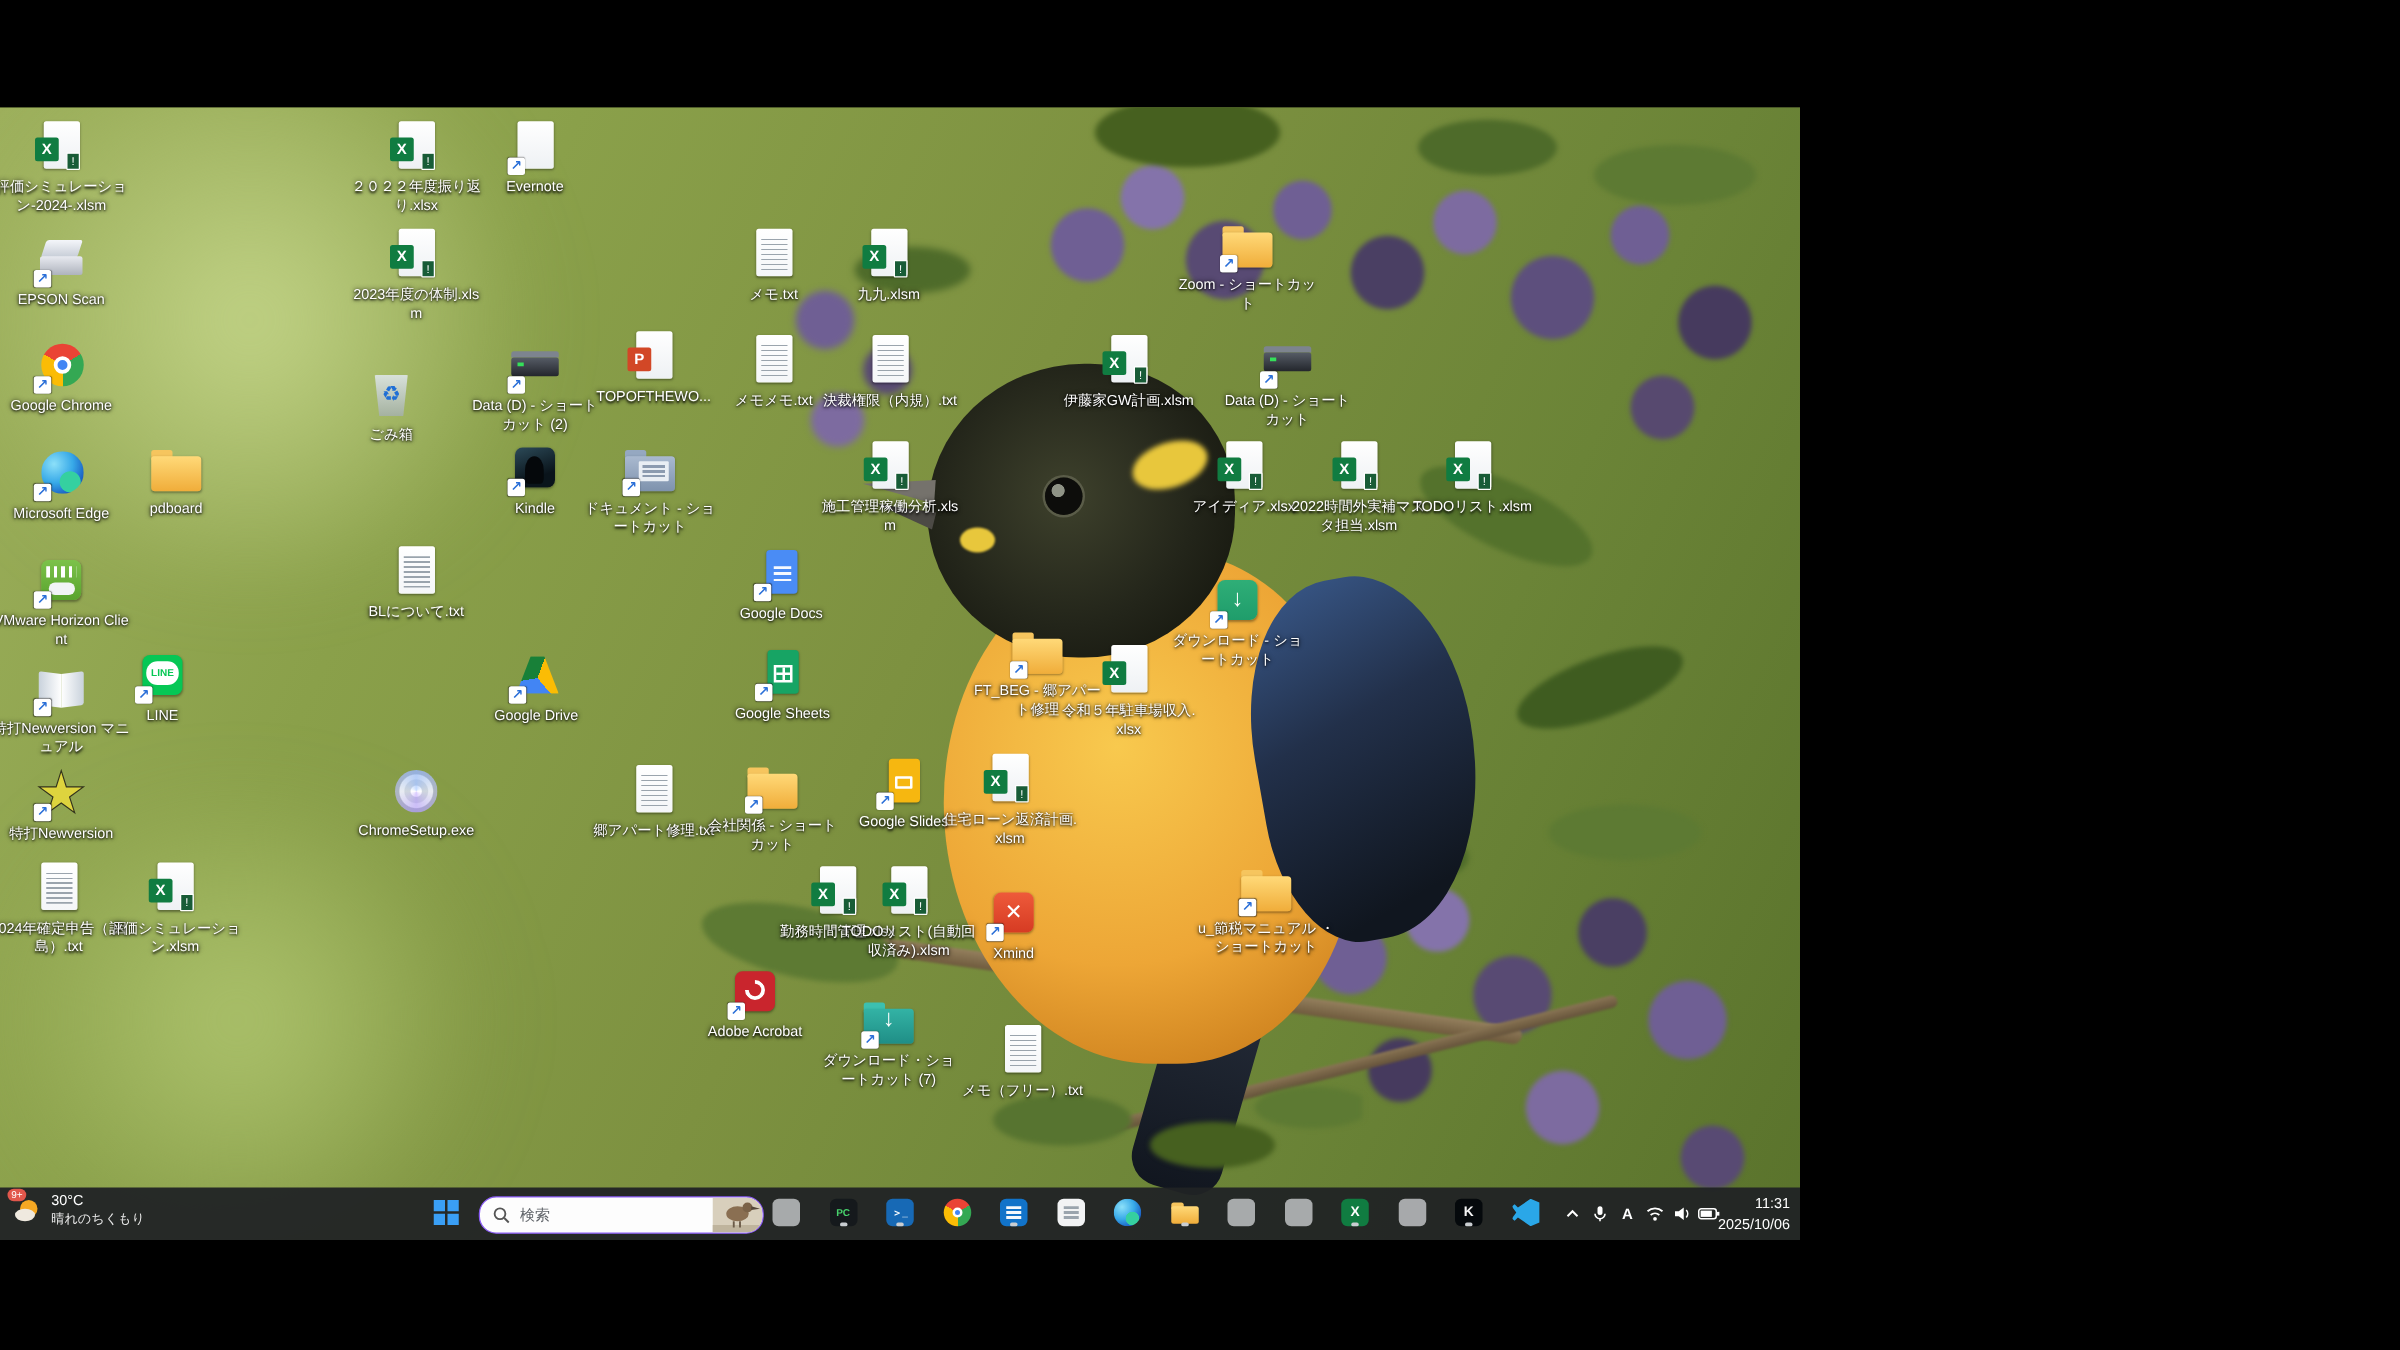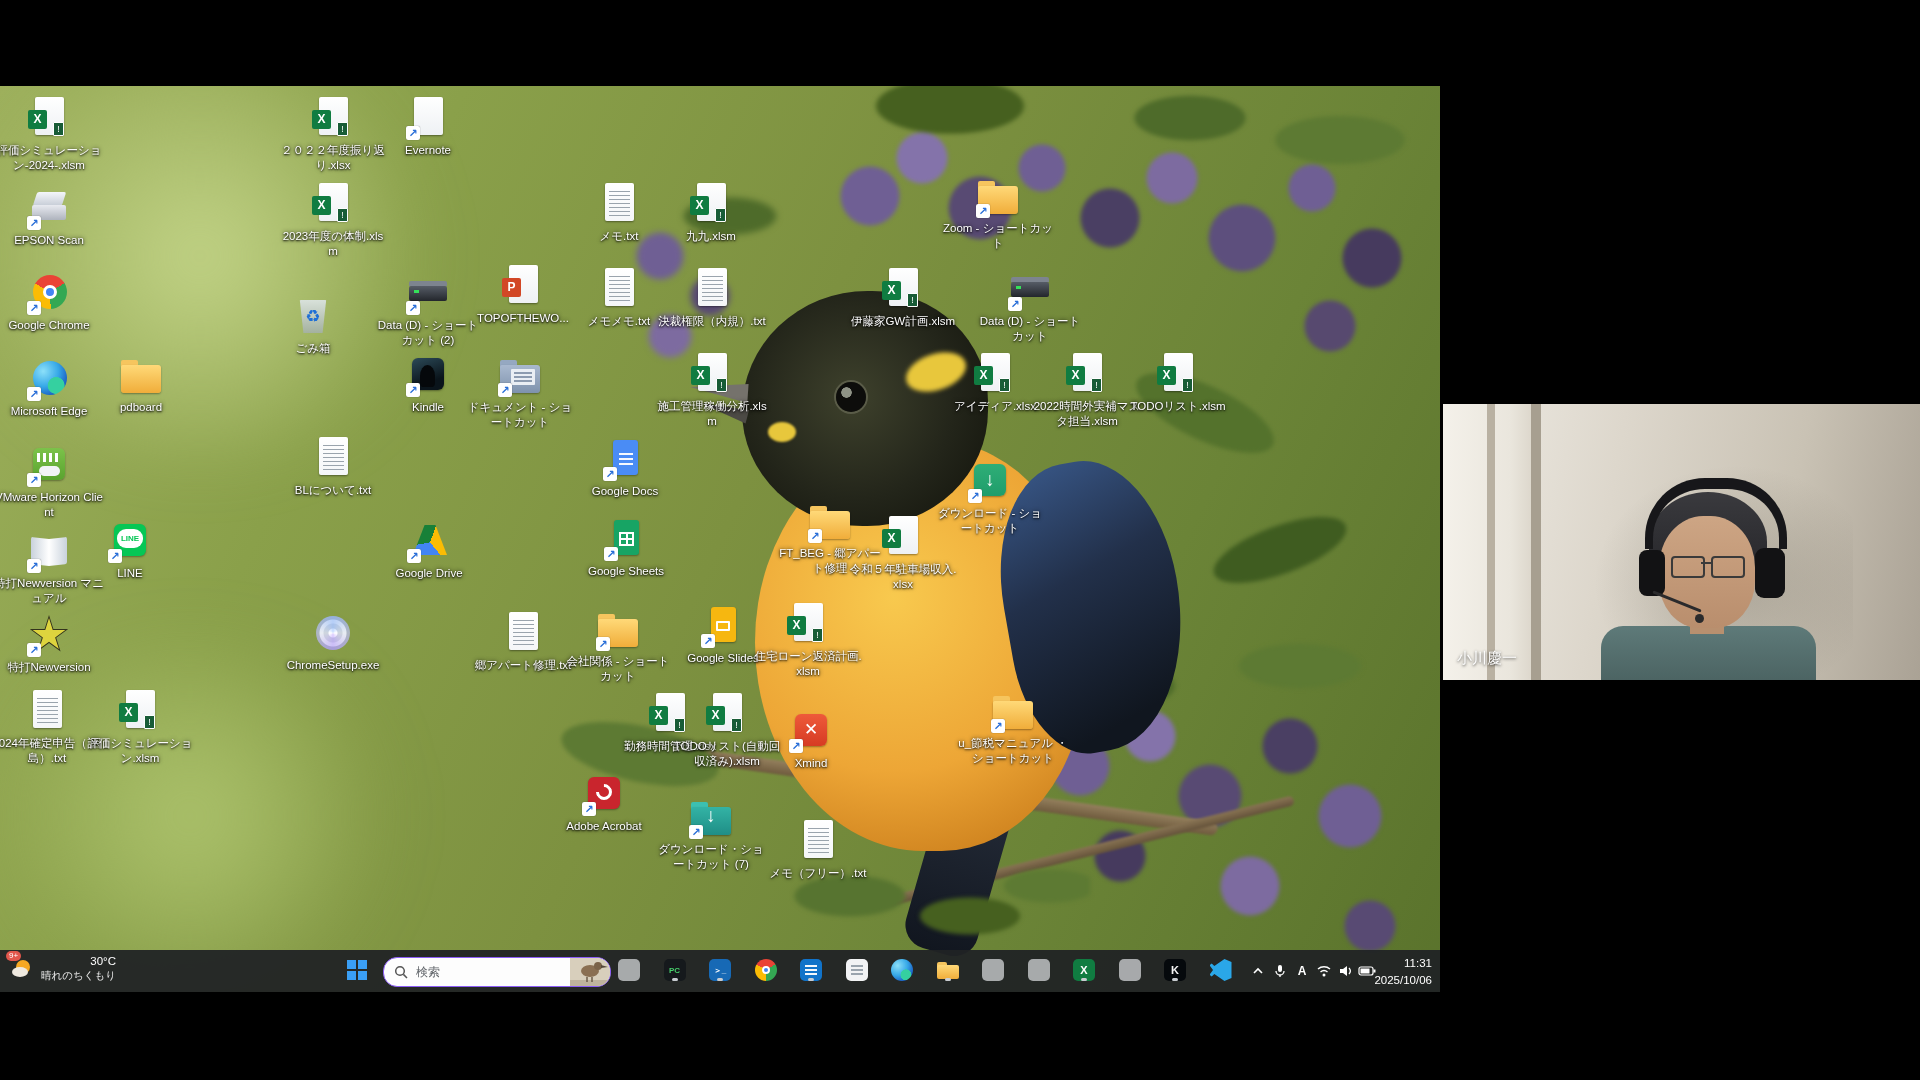--- a/index.html
+++ b/index.html
@@ -92,21 +92,21 @@
   .recy{left:8px;top:7px;width:30px;height:33px;background:linear-gradient(rgba(225,232,238,.85),rgba(165,175,185,.7));
     clip-path:polygon(6% 0,94% 0,82% 100%,18% 100%);border-radius:3px;}
   .recg{left:0;right:0;top:13px;color:#1f6fd6;font-size:17px;text-align:center;}
   .sc{left:1px;bottom:1px;width:14px;height:14px;background:#fff;border-radius:2px;color:#2a6fd8;
     font-size:11px;line-height:14px;text-align:center;font-weight:bold;box-shadow:0 0 1px rgba(0,0,0,.6);}
 
   
   #taskbar{position:absolute;left:0;bottom:0;width:1440px;height:42px;background:rgba(33,35,37,.95);}
   #weather{position:absolute;left:10px;top:4px;display:flex;align-items:center;gap:7px;color:#fff;cursor:pointer;}
   #weather .wtxt{display:flex;flex-direction:column;line-height:1.3;}
-  #weather .temp{font-size:11.5px;text-align:right;}
+  #weather .temp{font-size:11.5px;}
   #weather .cond{font-size:10.5px;color:#e8e8e8;}
   .wbadge{position:absolute;left:-4px;top:-5px;background:#e2574c;color:#fff;font-size:8px;
     border-radius:7px;padding:1px 3px;line-height:1;}
   #start{position:absolute;left:344px;top:9px;width:26px;height:24px;background:none;border:none;cursor:pointer;padding:0;}
   #search{position:absolute;left:383px;top:7px;width:216px;height:28px;background:#fdfdfd;border:1px solid #8b5cf6;
     border-radius:14px;display:flex;align-items:center;gap:6px;padding-left:10px;overflow:hidden;cursor:text;}
   #search input{flex:1;border:none;outline:none;background:transparent;font-size:12px;color:#333;min-width:0;
     font-family:"Liberation Sans","DejaVu Sans",sans-serif;}
   #search input::placeholder{color:#5f6368;}
   #apps .tapp{position:absolute;top:7px;width:26px;height:26px;cursor:pointer;}
@@ -733,45 +733,13 @@
         </span>
       </div>
 
       <div id="clock">
         <div>11:31</div>
         <div>2025/10/06</div>
       </div>
     </div>
   </div>
 
-  <div id="cam">
-    <div class="cam-el" style="left:0;top:0;width:96px;height:276px;
-      background:linear-gradient(90deg,#f4f1ea 0,#eae6dd 70%,#d8d2c6 100%);"></div>
-    <div class="cam-el" style="left:44px;top:0;width:8px;height:276px;background:#b9b1a2;"></div>
-    <div class="cam-el" style="left:88px;top:0;width:10px;height:276px;background:#a79f90;"></div>
-    <div class="cam-el" style="left:150px;top:60px;width:260px;height:216px;
-      background:radial-gradient(ellipse at 55% 55%,rgba(60,55,45,.22) 0,rgba(60,55,45,0) 70%);"></div>
-    <div class="cam-el" style="left:158px;top:222px;width:215px;height:54px;
-      background:linear-gradient(#5e7a79,#4c6463);border-radius:22px 22px 0 0;"></div>
-    <div class="cam-el" style="left:247px;top:204px;width:34px;height:26px;background:#b8906f;"></div>
-    <div class="cam-el" style="left:206px;top:88px;width:118px;height:100px;
-      background:linear-gradient(#3a3a3e,#222226);border-radius:50% 50% 40% 40%;"></div>
-    <div class="cam-el" style="left:216px;top:112px;width:96px;height:112px;
-      background:linear-gradient(#cda584,#b98e6d);border-radius:46% 46% 42% 42%;"></div>
-    <div class="cam-el" style="left:228px;top:152px;width:72px;height:20px;">
-      <span style="position:absolute;left:0;width:30px;height:18px;border:2px solid #3a3a3a;border-radius:4px;display:block;"></span>
-      <span style="position:absolute;left:40px;width:30px;height:18px;border:2px solid #3a3a3a;border-radius:4px;display:block;"></span>
-      <span style="position:absolute;left:30px;top:6px;width:10px;height:2px;background:#3a3a3a;display:block;"></span>
-    </div>
-    <div class="cam-el" style="left:202px;top:74px;width:126px;height:60px;
-      border-top:11px solid #17171a;border-left:8px solid #17171a;border-right:8px solid #17171a;
-      border-radius:60px 60px 0 0;"></div>
-    <div class="cam-el" style="left:196px;top:146px;width:26px;height:46px;
-      background:#121214;border-radius:8px;"></div>
-    <div class="cam-el" style="left:312px;top:144px;width:30px;height:50px;
-      background:#121214;border-radius:9px;"></div>
-    <div class="cam-el" style="left:208px;top:196px;width:52px;height:3px;
-      background:#2a2a2c;transform:rotate(22deg);border-radius:2px;"></div>
-    <div class="cam-el" style="left:252px;top:210px;width:9px;height:9px;
-      background:#2a2a2c;border-radius:50%;"></div>
-    <div id="camname">小川慶一</div>
-  </div>
 </div>
 
 </body></html>

